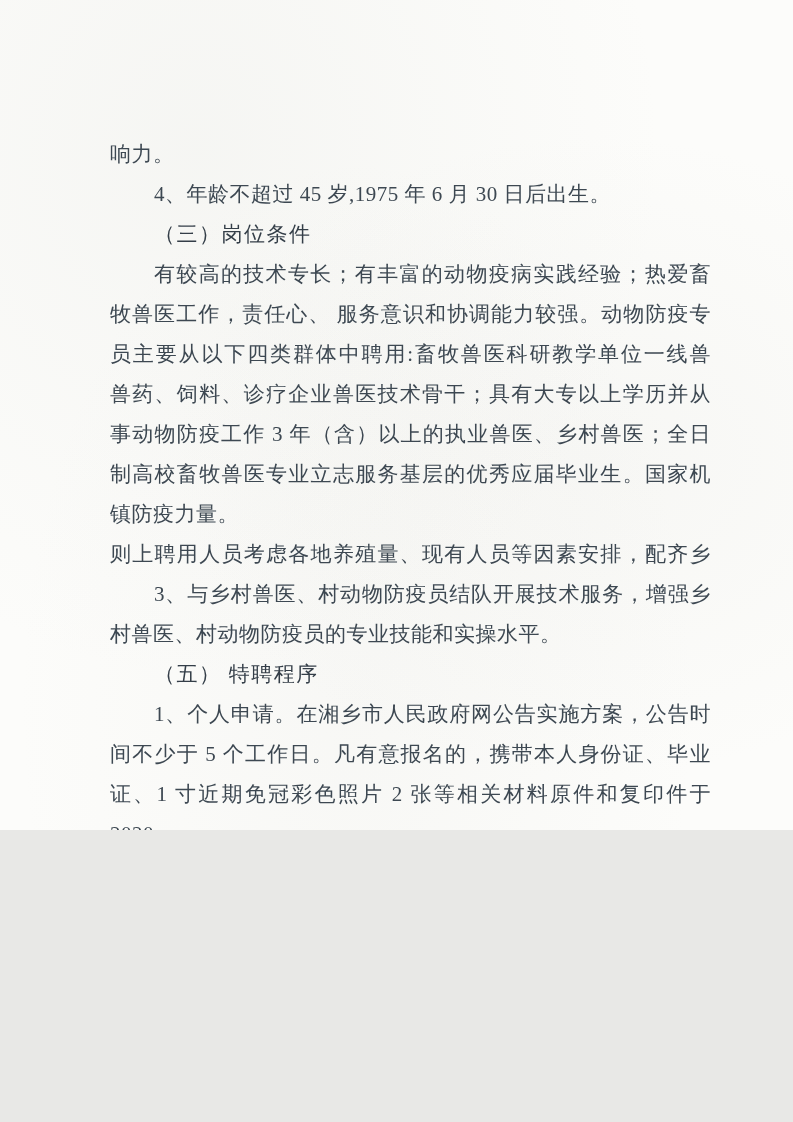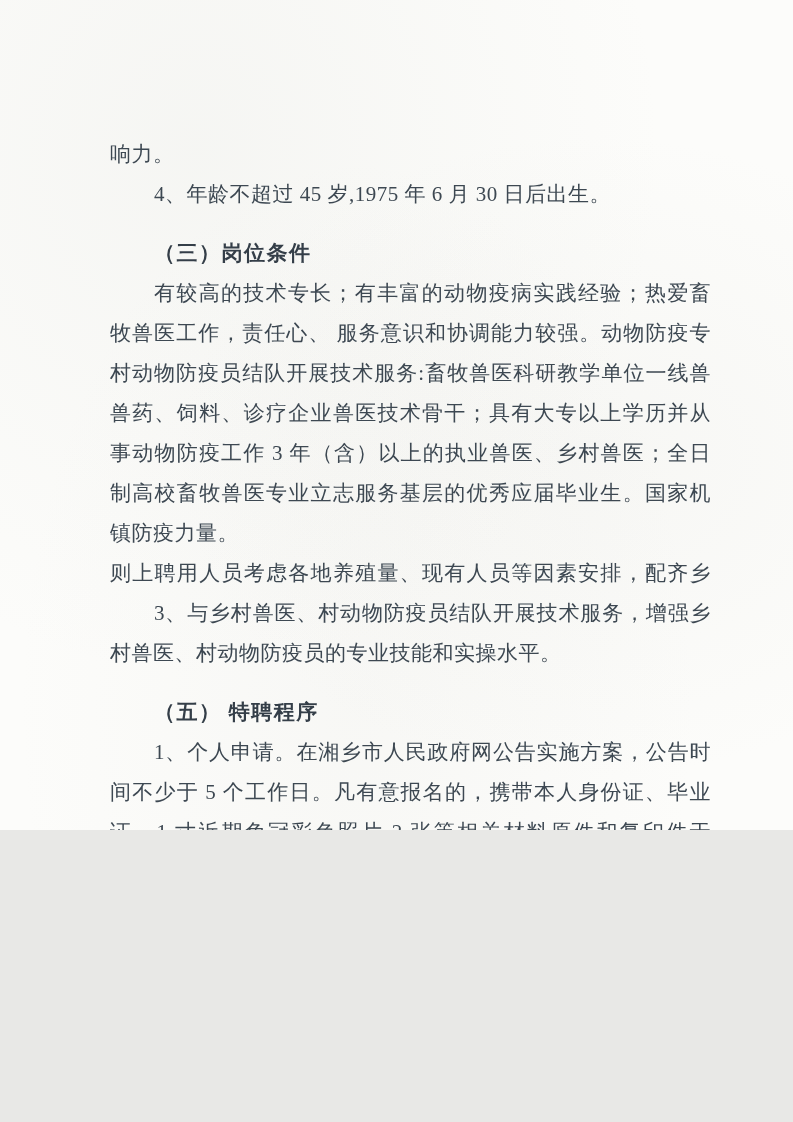--- a/index.html
+++ b/index.html
@@ -36,25 +36,24 @@
   }
   .line.justify {
     text-align: justify;
     text-align-last: justify;
     text-justify: inter-character;
   }
   .line.indent {
     text-indent: 44px;
   }
   .line.heading {
-    font-weight: bold;
+    font-weight: normal;
     font-family: "Liberation Sans", "DejaVu Sans", sans-serif;
     color: #343e48;
     letter-spacing: 1.5px;
-    margin-top: 19px;
   }
   .page-number {
     position: absolute;
     top: 1024px;
     right: 104px;
     font-size: 19px;
     line-height: 24px;
     color: #46525e;
     letter-spacing: 3px;
     font-family: "Liberation Serif", "DejaVu Serif", serif;
@@ -63,21 +62,21 @@
 </head>
 <body>
 
 <div class="page">
   <div class="content">
     <div class="line">响力。</div>
     <div class="line indent">4、年龄不超过 45 岁,1975 年 6 月 30 日后出生。</div>
     <div class="line indent heading">（三）岗位条件</div>
     <div class="line indent justify">有较高的技术专长；有丰富的动物疫病实践经验；热爱畜</div>
     <div class="line justify">牧兽医工作，责任心、 服务意识和协调能力较强。动物防疫专</div>
-    <div class="line justify">村动物防疫员结队开展技术服务:畜牧兽医科研教学单位一线兽</div>
+    <div class="line justify">员主要从以下四类群体中聘用:畜牧兽医科研教学单位一线兽</div>
     <div class="line justify">兽药、饲料、诊疗企业兽医技术骨干；具有大专以上学历并从</div>
     <div class="line justify">事动物防疫工作 3 年（含）以上的执业兽医、乡村兽医；全日</div>
     <div class="line justify">制高校畜牧兽医专业立志服务基层的优秀应届毕业生。国家机</div>
     <div class="line">镇防疫力量。</div>
     <div class="line justify">则上聘用人员考虑各地养殖量、现有人员等因素安排，配齐乡</div>
     <div class="line indent justify">3、与乡村兽医、村动物防疫员结队开展技术服务，增强乡</div>
     <div class="line">村兽医、村动物防疫员的专业技能和实操水平。</div>
     <div class="line indent heading">（五） 特聘程序</div>
     <div class="line indent justify">1、个人申请。在湘乡市人民政府网公告实施方案，公告时</div>
     <div class="line justify">间不少于 5 个工作日。凡有意报名的，携带本人身份证、毕业</div>

